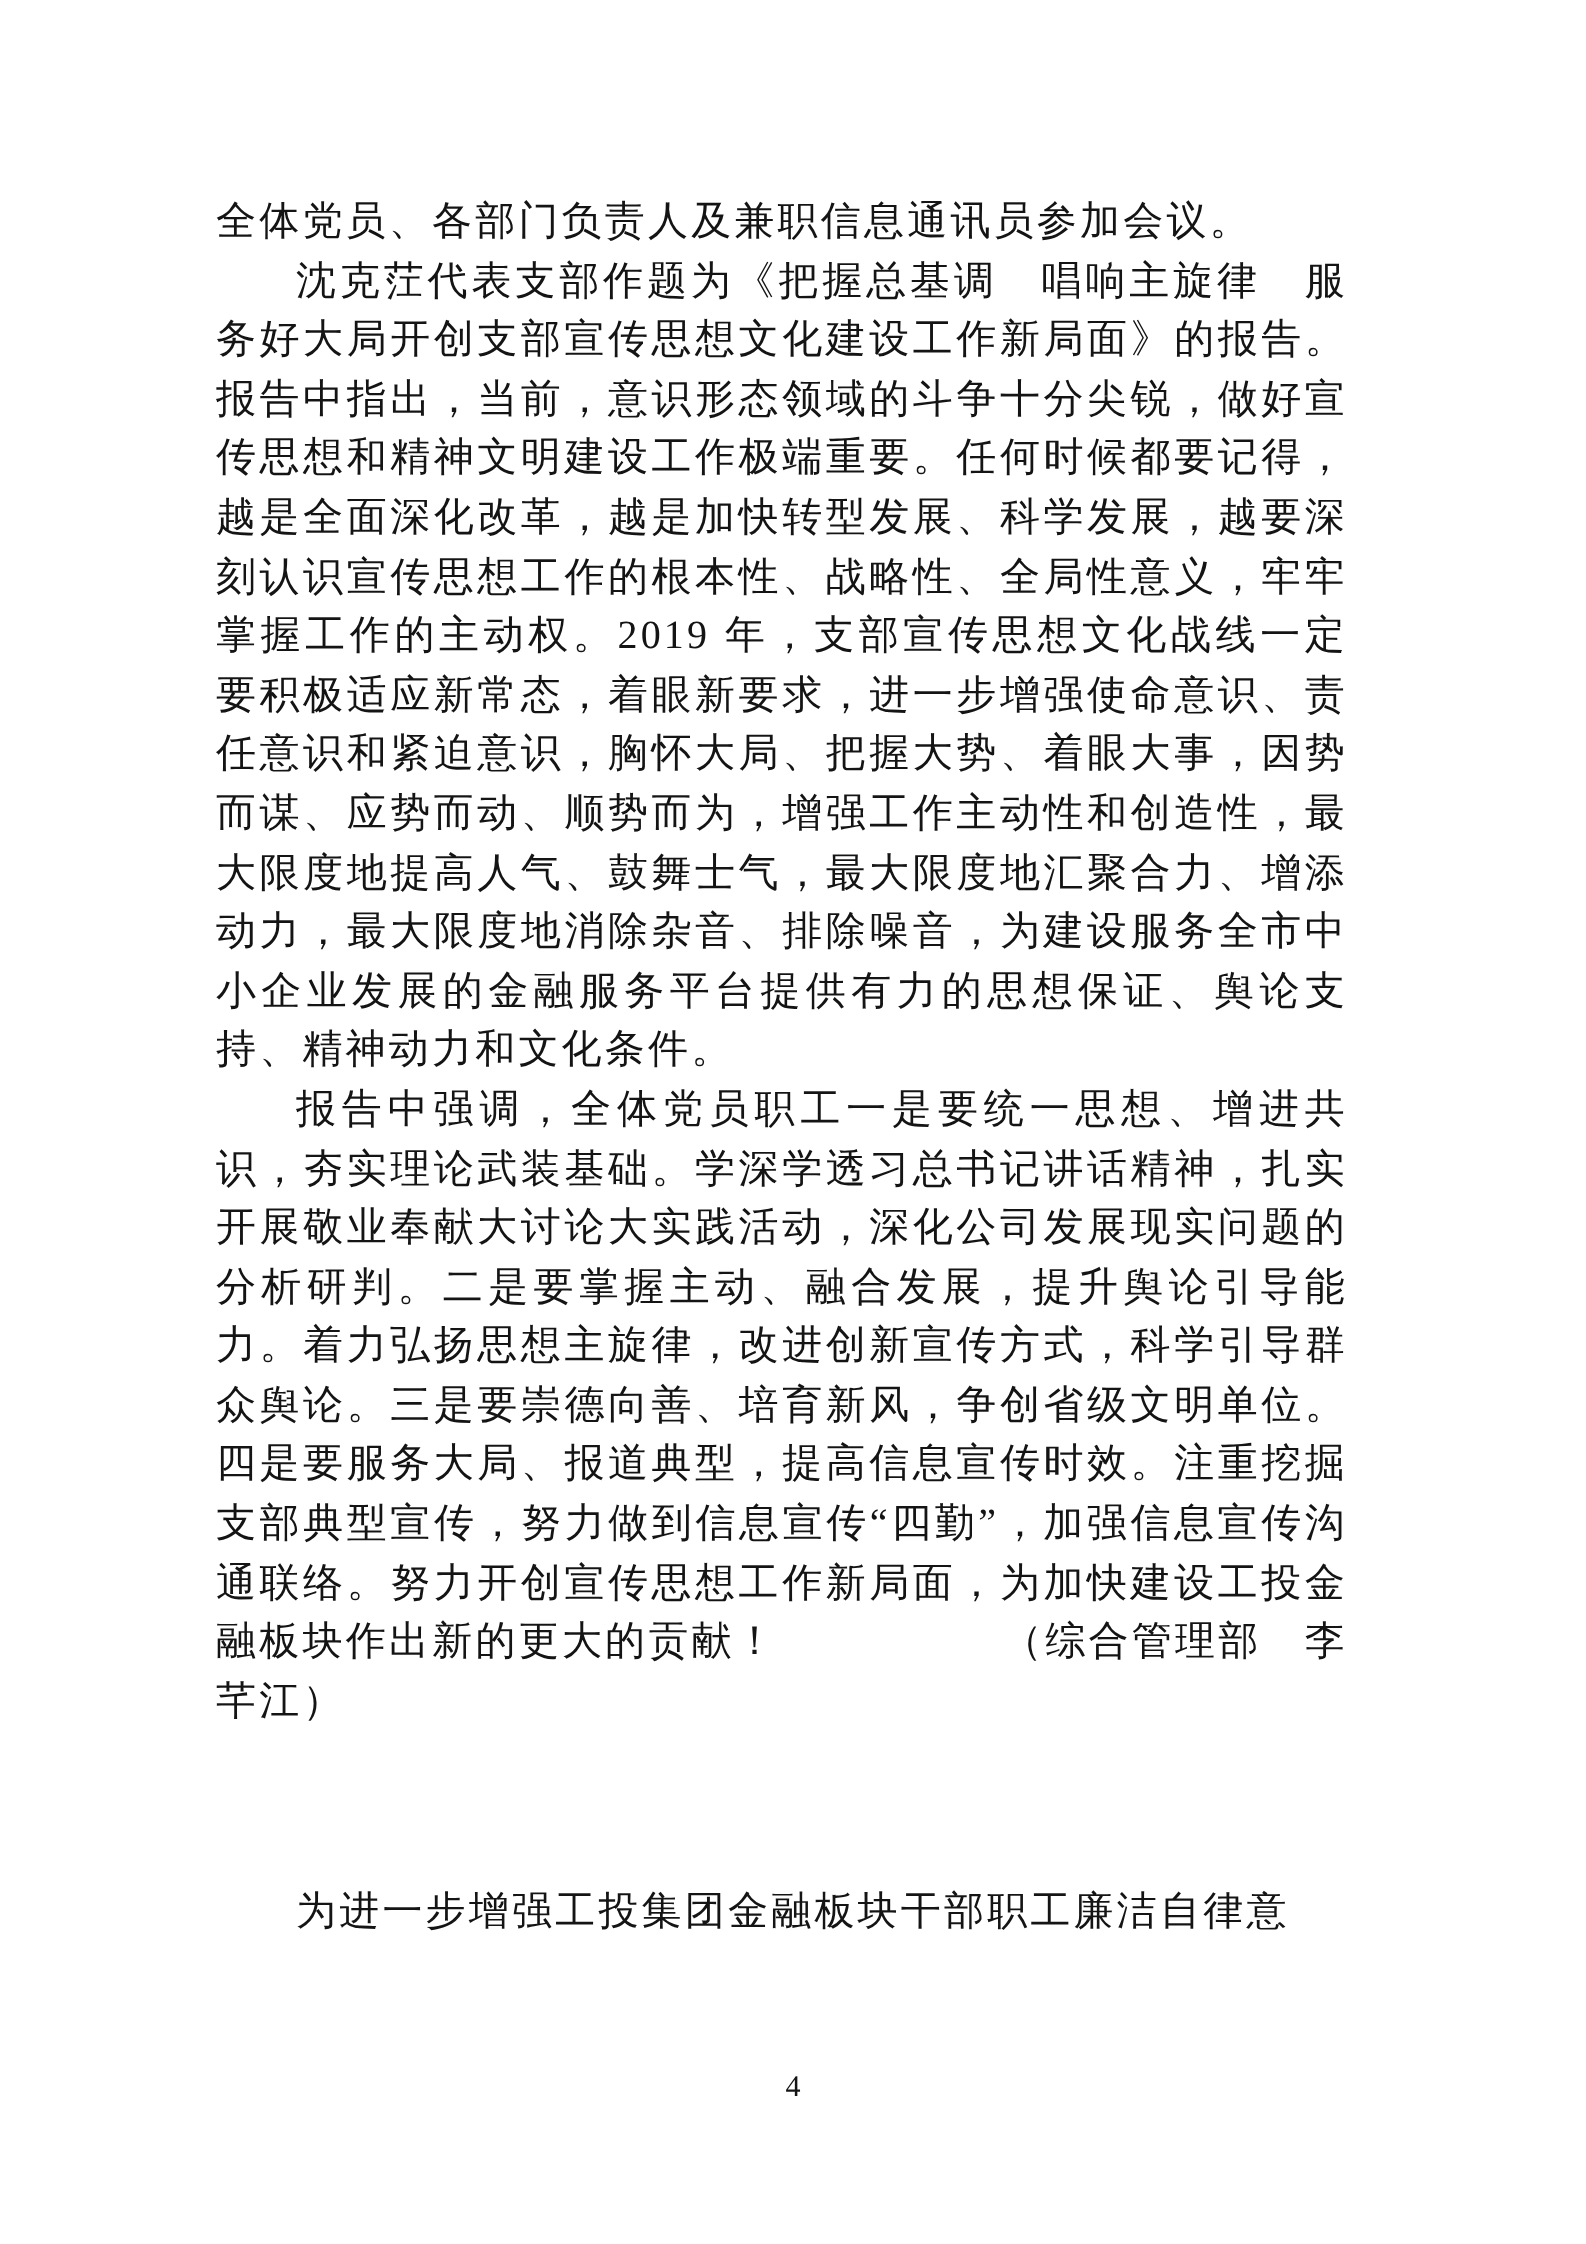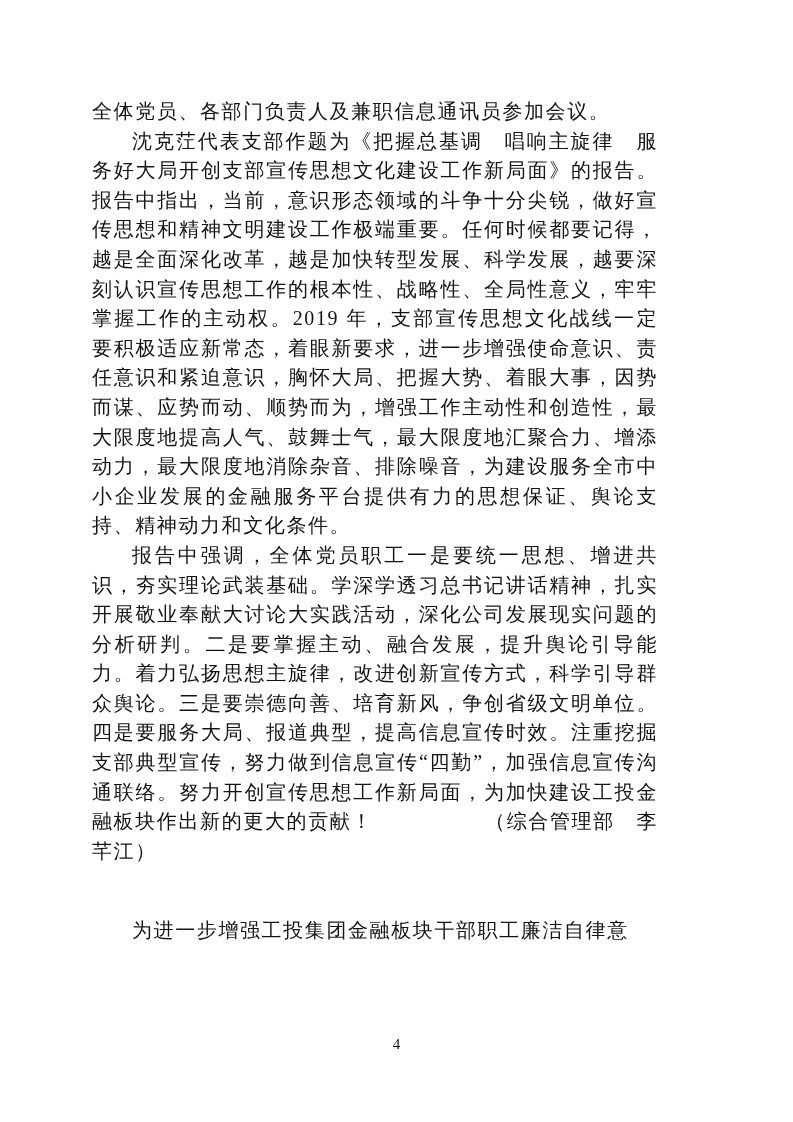--- a/index.html
+++ b/index.html
@@ -11,21 +11,21 @@
     position: relative;
     width: 793px;
     height: 1122px;
     margin: 0 auto;
     background: #ffffff;
     overflow: hidden;
     color: #141414;
   }
   .content {
     position: absolute;
-    left: 92px;
+    left: 108px;
     top: 97px;
     width: 566px;
   }
   .body-text {
     font-family: "Liberation Serif", serif;
     font-size: 20px;
     line-height: 29.6px;
     letter-spacing: 1.6px;
     text-align: justify;
     color: #141414;
@@ -43,21 +43,21 @@
     margin-top: 52px;
     font-family: "Liberation Sans", sans-serif;
     font-weight: bold;
     font-size: 23px;
     line-height: 36px;
     letter-spacing: 0.5px;
     text-align: center;
     color: #0d0d0d;
   }
   .next-article-first-line {
-    margin-top: 50px;
+    margin-top: 76px;
   }
   .page-number {
     position: absolute;
     left: 0;
     top: 1036px;
     width: 100%;
     text-align: center;
     font-family: "Liberation Serif", serif;
     font-size: 15px;
     color: #141414;

